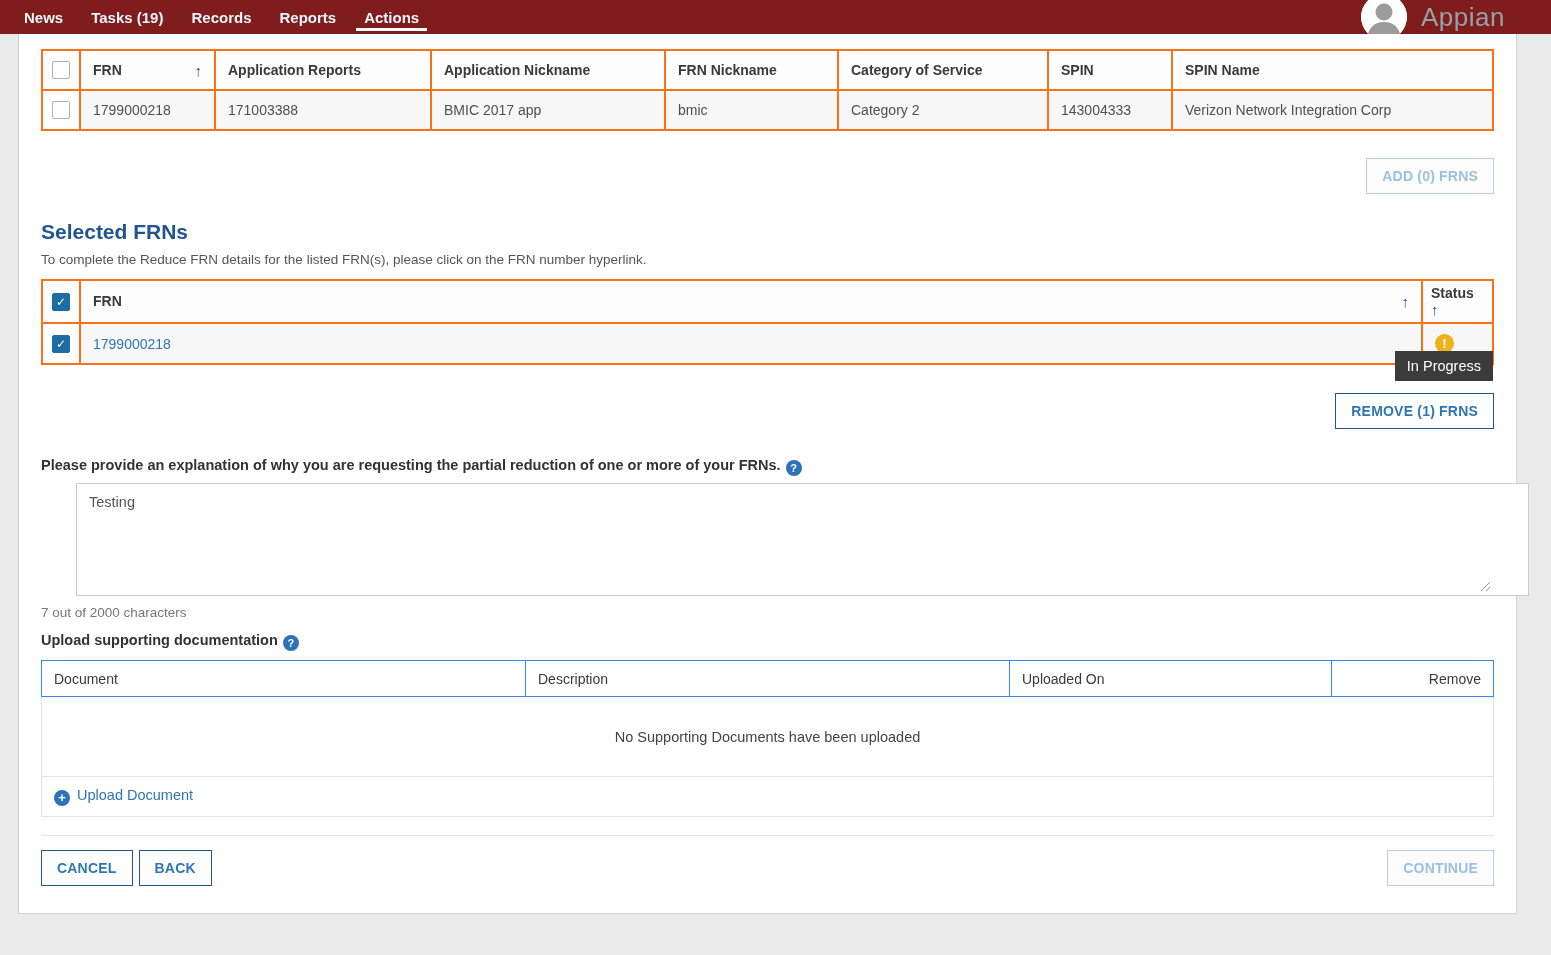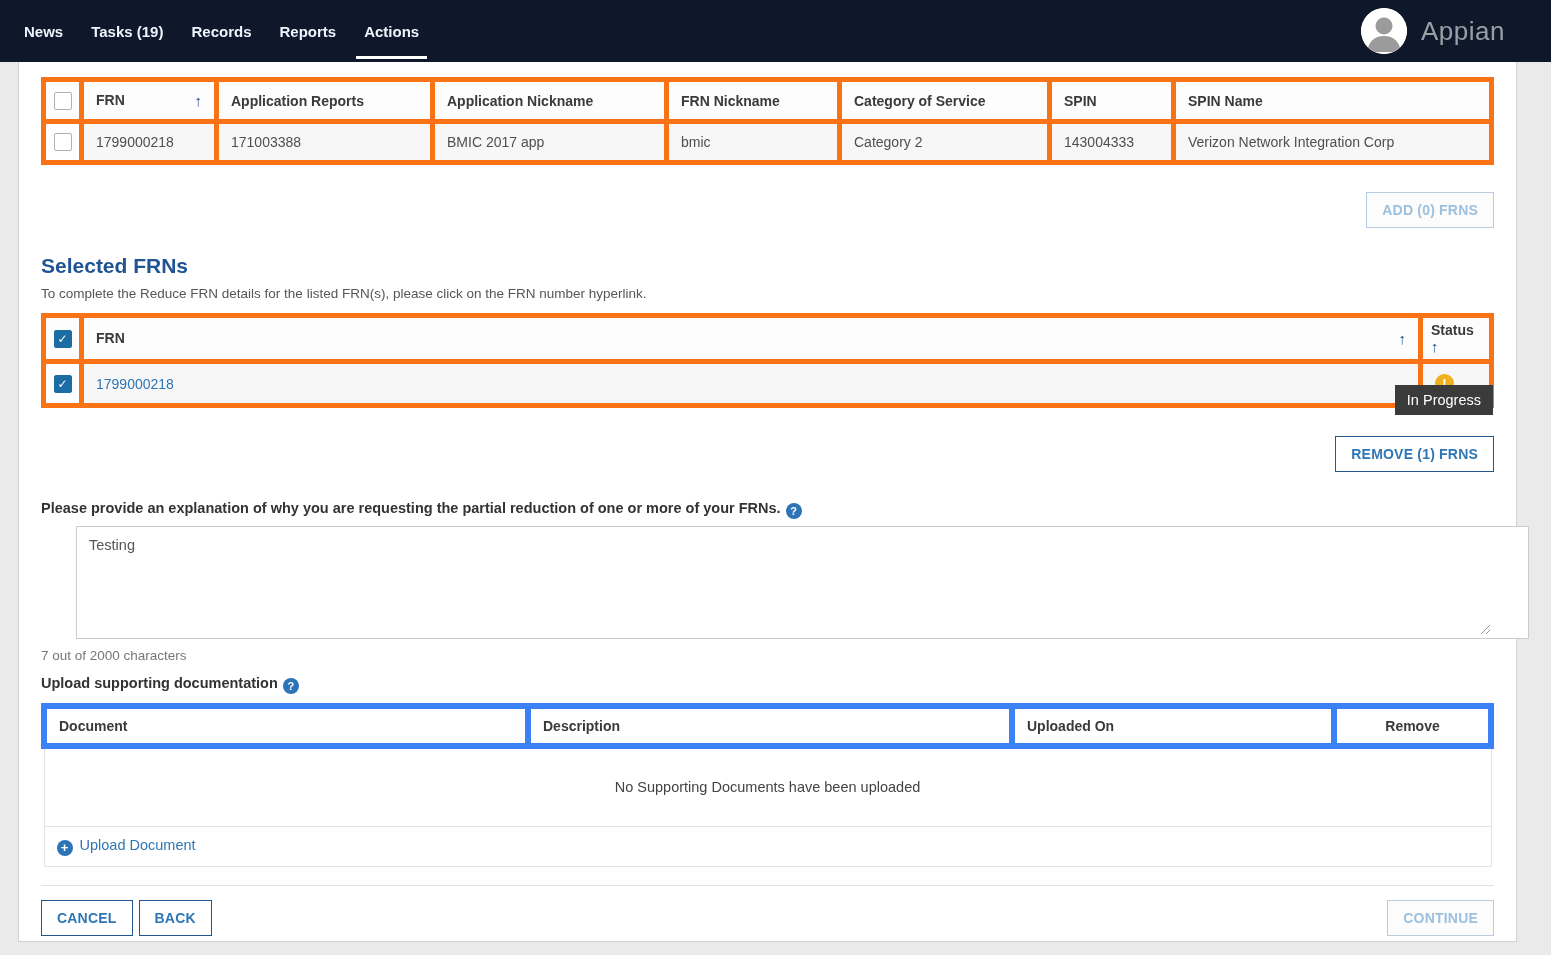--- a/index.html
+++ b/index.html
@@ -6,21 +6,21 @@
   html,body { margin:0; padding:0; }
   body {
     width:1551px; height:955px; overflow:hidden;
     background:#eaeaea;
     font-family:"Liberation Sans","DejaVu Sans",sans-serif;
     font-size:14px; color:#4a4a4a;
   }
 
   
   .navbar {
-    height:62px; background:#0f172a; display:flex; align-items:stretch;
+    height:34px; background:#7f1d1d; display:flex; align-items:stretch;
     padding-left:10px; position:relative;
   }
   .nav-item {
     display:flex; align-items:center; padding:0 14px; position:relative;
     color:#eef4fd; font-weight:700; font-size:15px; cursor:pointer;
   }
   .nav-item.active::after {
     content:""; position:absolute; left:6px; right:6px; bottom:3px;
     height:3px; background:#ffffff;
   }
@@ -29,21 +29,21 @@
   .brand { font-size:26px; color:#98a0a5; letter-spacing:0.5px; }
 
   
   .card {
     margin-left:18px; width:1499px; height:880px; background:#ffffff;
     border:1px solid #d2d2d2; border-top:none; padding:15px 22px 0; position:relative;
   }
 
   
   table { border-collapse:collapse; width:100%; }
-  .grid th, .grid td { border:5px solid #f97316; text-align:left; padding:10px 12px; font-size:14px; }
+  .grid th, .grid td { border:2px solid #f97316; text-align:left; padding:10px 12px; font-size:14px; }
   .grid th { font-weight:700; color:#3a3a3a; background:#fdfdfd; height:40px; }
   .grid td { color:#4f4f4f; background:#f7f7f7; height:40px; }
   .grid th.cb, .grid td.cb { width:38px; padding:0; text-align:center; vertical-align:middle; }
   .grid td.cb { background:#ffffff; }
 
   .checkbox {
     display:inline-block; width:18px; height:18px; border:1px solid #b1b1b1;
     background:#ffffff; border-radius:2px; vertical-align:middle; position:relative;
     cursor:pointer; line-height:16px; font-size:12px; color:transparent; text-align:center;
   }
@@ -89,24 +89,24 @@
     width:100%; height:113px; border:1px solid #cccccc; resize:none; outline:none;
     padding:10px 12px; font-family:inherit; font-size:14.5px; color:#555555; display:block;margin-left:35px;
   }
   .resize-handle { position:absolute; right:3px; bottom:4px; cursor:nwse-resize; }
   .char-counter { margin-top:9px; color:#767676; font-size:13.5px; }
 
   
   .docs-heading { margin-top:12px; font-size:14.5px; font-weight:700; color:#333333; }
   .doc-table { margin-top:9px; border:1px solid #e3e3e3; }
   .doc-table th {
-    border:6px solid #3b82f6; background:#ffffff; font-weight:700; color:#3a3a3a;
+    border:1px solid #3b82f6; background:#ffffff; font-weight:400; color:#3a3a3a;
     text-align:left; padding:9px 12px; height:36px; font-size:14px;
   }
-  .doc-table th.c-remove { text-align:center; }
+  .doc-table th.c-remove { text-align:right; }
   .doc-table td.empty {
     border:1px solid #e3e3e3; height:80px; text-align:center; color:#444444; font-size:14.5px; background:#ffffff;
   }
   .doc-table td.upload-row { border:1px solid #e3e3e3; padding:10px 12px; background:#ffffff; }
   .plus-icon {
     display:inline-block; width:16px; height:16px; border-radius:50%; background:#2d73b8;
     color:#ffffff; font-size:13px; font-weight:700; line-height:15px; text-align:center;
     margin-right:7px; vertical-align:-2px;
   }
   .upload-link { font-size:14.5px; }

